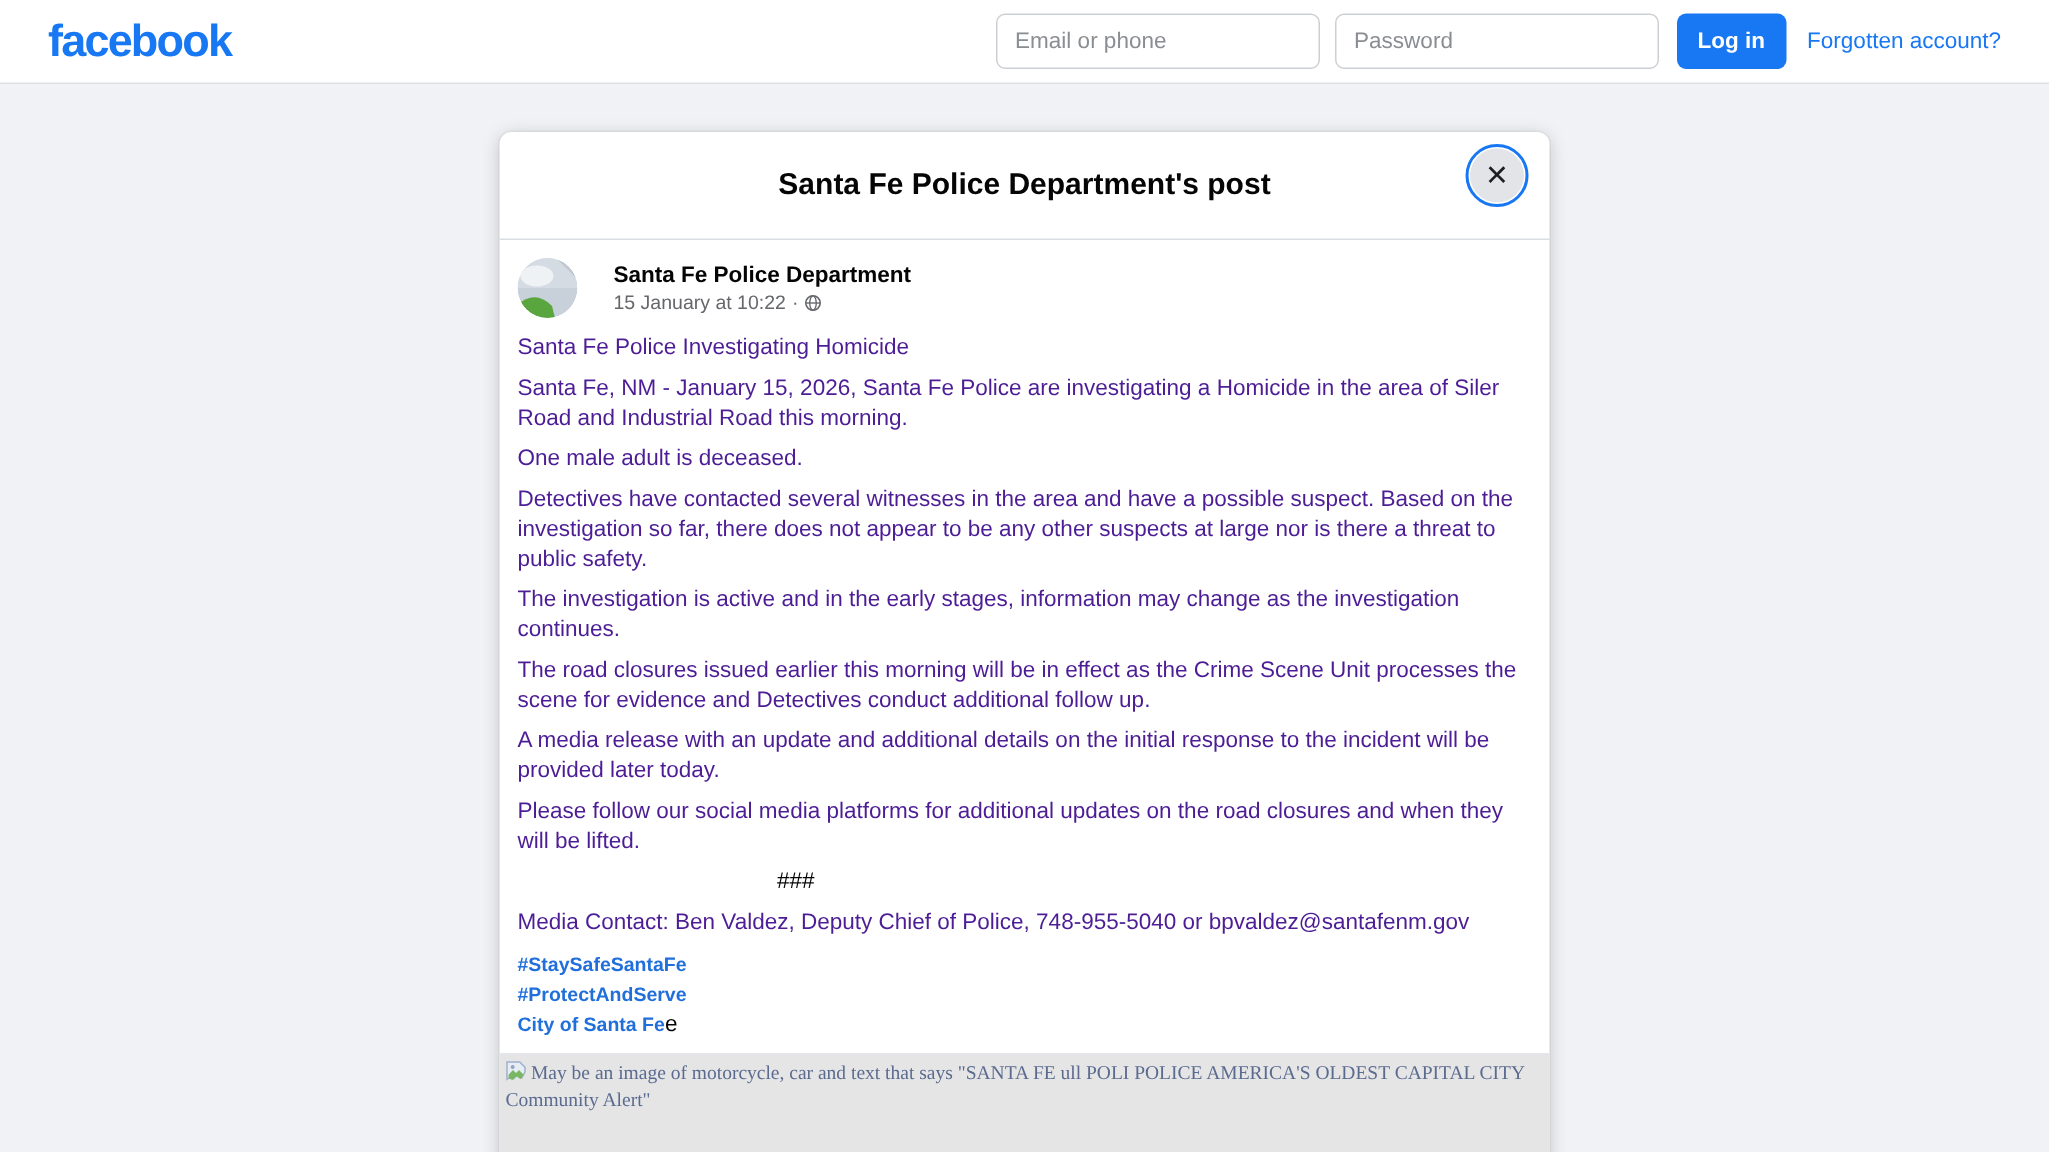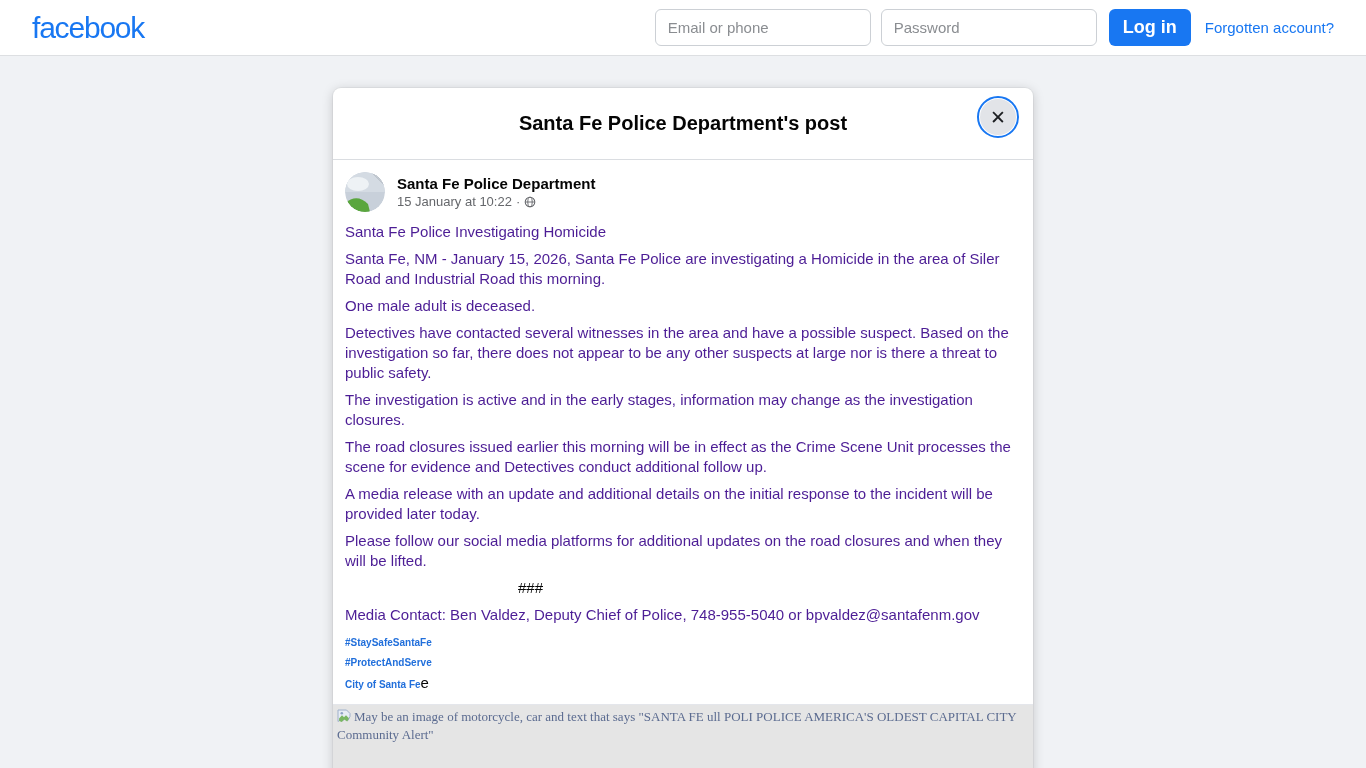--- a/index.html
+++ b/index.html
@@ -9,34 +9,34 @@
     background: #f0f2f5;
     color: #050505;
   }
   
   .topnav {
     position: absolute; top: 0; left: 0; right: 0; height: 56px;
     background: #fff; border-bottom: 1px solid #dddfe2;
     display: flex; align-items: center; padding: 0 32px; z-index: 5;
   }
   .fb-logo {
-    font-size: 30px; font-weight: normal; color: #1877f2;
+    font-size: 30px; font-weight: bold; color: #1877f2;
     letter-spacing: -1.2px; cursor: pointer; user-select: none;
   }
   .login-controls { margin-left: auto; display: flex; align-items: center; gap: 10px; }
   .login-controls input {
     width: 216px; height: 37px; border: 1px solid #ccd0d5; border-radius: 6px;
     padding: 0 12px; font-size: 15px; font-family: inherit; color: #1c1e21;
     outline: none; background: #fff;
   }
   .login-controls input::placeholder { color: #8a8d91; }
   .login-btn {
     height: 37px; padding: 0 14px; margin-left: 2px;
     background: #1877f2; color: #fff; border: none; border-radius: 6px;
-    font-size: 18px; font-weight: bold; font-family: inherit; cursor: pointer;
+    font-size: 15px; font-weight: bold; font-family: inherit; cursor: pointer;
   }
   .forgot-link { color: #1877f2; font-size: 15px; text-decoration: none; margin-left: 4px; cursor: pointer; text-align: center; }
   
   .modal {
     position: absolute; left: 333px; top: 88px; width: 700px; height: 900px;
     background: #fff; border-radius: 8px 8px 0 0;
     box-shadow: 0 2px 12px rgba(0,0,0,.18), 0 0 0 1px rgba(0,0,0,.04);
   }
   .modal-header {
     position: relative; height: 72px; border-bottom: 1px solid #dadde1;
@@ -45,29 +45,29 @@
   .modal-title { font-size: 20px; font-weight: bold; color: #050505; }
   .close-btn {
     position: absolute; right: 17px; top: 11px; width: 36px; height: 36px;
     border-radius: 50%; background: #e2e4e8; border: none; cursor: pointer;
     display: flex; align-items: center; justify-content: center;
     outline: 2px solid #1877f2; outline-offset: 1px;
     font-size: 19px; color: #1c1e21; font-family: inherit; line-height: 1;
   }
   
   .modal-body { padding: 12px 12px 0 12px; }
-  .post-header { display: flex; align-items: center; gap: 12px; margin-bottom: 10px; }
+  .post-header { display: flex; align-items: center; gap: 24px; margin-bottom: 10px; }
   .avatar { width: 40px; height: 40px; border-radius: 50%; overflow: hidden; flex: 0 0 40px; cursor: pointer; }
   .author-name { font-size: 15px; font-weight: bold; color: #050505; cursor: pointer; line-height: 19px; }
   .post-meta { font-size: 13px; color: #65676b; display: flex; align-items: center; gap: 4px; line-height: 17px; }
   .post-meta svg { display: inline-block; }
   .post-text p, .mc-line { font-size: 15px; line-height: 20px; color: #4c1d95; margin: 7px 0; }
   .hash-line { font-size: 15px; line-height: 20px; margin: 7px 0 7px 173px; }
   .hashtags a, .page-link-line a {
-    display: block; color: #216fdb; font-size: 10px; line-height: 20px;
+    display: block; color: #216fdb; font-size: 13px; line-height: 20px;
     font-weight: bold; text-decoration: none; cursor: pointer;
   }
   .hashtags { margin-top: 8px; }
   .page-link-line { font-size: 15px; line-height: 20px; }
   .page-link-line a { display: inline; margin-top: 40px; }
   .page-link-line .trail { color: #050505; font-weight: normal; }
   
   .post-image-area {
     margin-top: 9px; border-top: 1px solid #e4e6eb; background: #e5e5e5;
     padding: 4px 4px 0 4px; min-height: 80px; cursor: pointer; font-family: Liberation Serif, serif;
@@ -127,21 +127,21 @@
           </svg>
         </div>
       </div>
     </div>
 
     <div class="post-text">
         <p>Santa Fe Police Investigating Homicide</p>
         <p>Santa Fe, NM - January 15, 2026,  Santa Fe Police are investigating a Homicide in the area of Siler Road and Industrial Road this morning.</p>
         <p>One male adult is deceased.</p>
         <p>Detectives have contacted several witnesses in the area and have a possible suspect.  Based on the investigation so far, there does not appear to be any other suspects at large nor is there a threat to public safety.</p>
-        <p>The investigation is active and in the early stages, information may change as the investigation closures.</p>
+        <p>The investigation is active and in the early stages, information may change as the investigation continues.</p>
         <p>The road closures issued earlier this morning will be in effect as the Crime Scene Unit processes the scene for evidence and Detectives conduct additional follow up.</p>
         <p>A media release with an update and additional details on the initial response to the incident will be provided later today.</p>
         <p>Please follow our social media platforms for additional updates on the road closures and when they will be lifted.</p>
       </div>
 
     <p class="hash-line">###</p>
     <p class="mc-line">Media Contact: Ben Valdez, Deputy Chief of Police, 748-955-5040 or bpvaldez@santafenm.gov</p>
 
     <div class="hashtags">
         <a>#StaySafeSantaFe</a>

